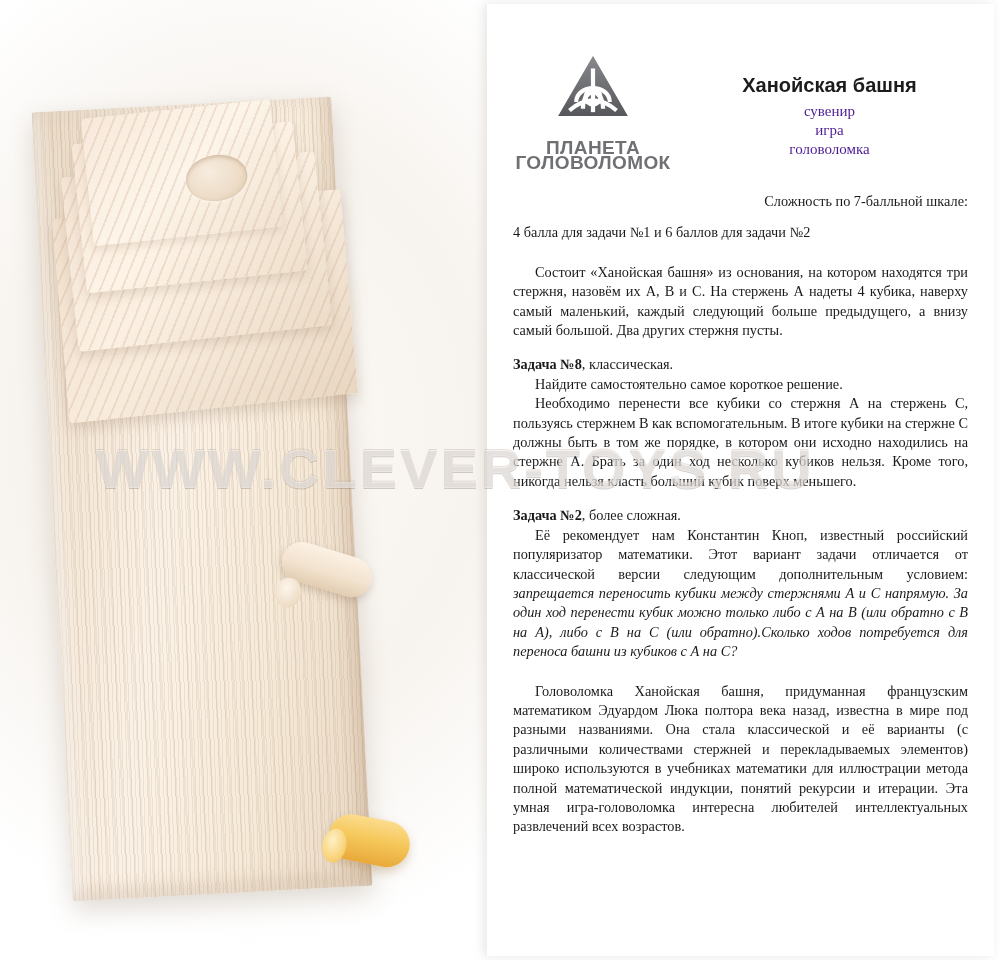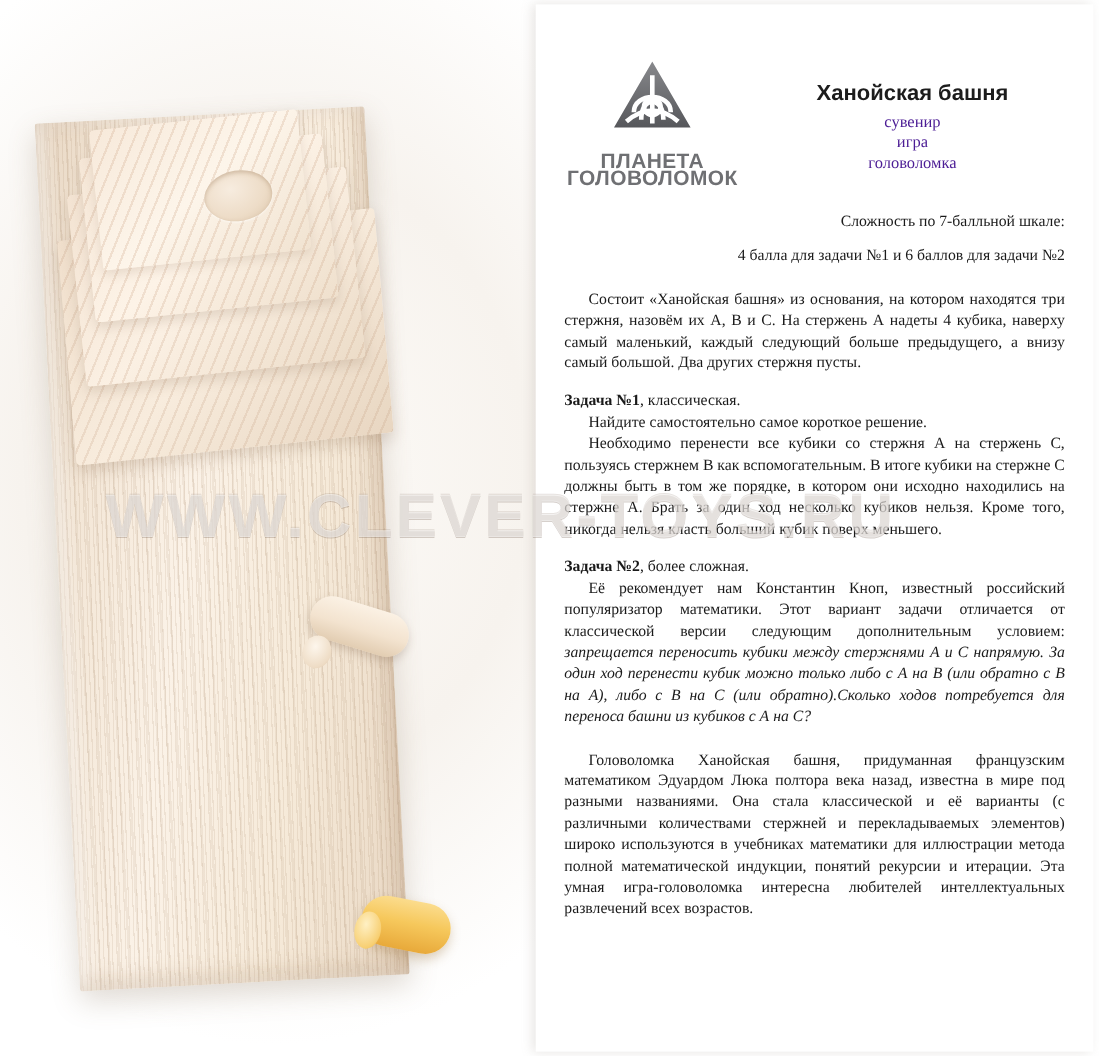--- a/index.html
+++ b/index.html
@@ -254,21 +254,21 @@
     text-align: justify;
     margin: 0 0 0 0;
   }
   .p.indent { text-indent: 22px; }
   .gap-m { height: 15px; }
   .gap-l { height: 20px; }
   .bold { font-weight: bold; }
   .italic { font-style: italic; }
   #difficulty { margin-top: 22px; }
   #difficulty .p { text-align: right; margin-top: 12px; }
-  #difficulty .p.line2 { text-align: right; }
+  #difficulty .p.line2 { text-align: left; }
 </style>
 </head>
 <body>
 
 <div id="photo-area">
   <div id="photo-bg"></div>
 
   <div id="board">
     <div id="board-edge"></div>
 
@@ -328,21 +328,21 @@
       <div class="p">Сложность по 7-балльной шкале:</div>
       <div class="p line2">4 балла для задачи №1 и 6 баллов для задачи №2</div>
     </div>
 
     <div class="gap-l"></div>
 
     <p class="p indent">Состоит «Ханойская башня» из основания, на котором находятся три стержня, назовём их А, В и С. На стержень А надеты 4 кубика, наверху самый маленький, каждый следующий больше предыдущего, а внизу самый большой. Два других стержня пусты.</p>
 
     <div class="gap-m"></div>
 
-    <p class="p"><span class="bold">Задача №1</span><span>, классическая.</span></p>
+    <p class="p"><span class="bold">Задача №8</span><span>, классическая.</span></p>
     <p class="p indent">Найдите самостоятельно самое короткое решение.</p>
     <p class="p indent">Необходимо перенести все кубики со стержня А на стержень С, пользуясь стержнем В как вспомогательным. В итоге кубики на стержне С должны быть в том же порядке, в котором они исходно находились на стержне А. Брать за один ход несколько кубиков нельзя. Кроме того, никогда нельзя класть больший кубик поверх меньшего.</p>
 
     <div class="gap-m"></div>
 
     <p class="p"><span class="bold">Задача №2</span><span>, более сложная.</span></p>
     <p class="p indent"><span>Её рекомендует нам Константин Кноп, известный российский популяризатор математики. Этот вариант задачи отличается от классической версии следующим дополнительным условием: </span><span class="italic">запрещается переносить кубики между стержнями А и С напрямую. За один ход перенести кубик можно только либо с А на В (или обратно с В на А), либо с В на С (или обратно).Сколько ходов потребуется для переноса башни из кубиков с А на С?</span></p>
 
     <div class="gap-l"></div>
 

